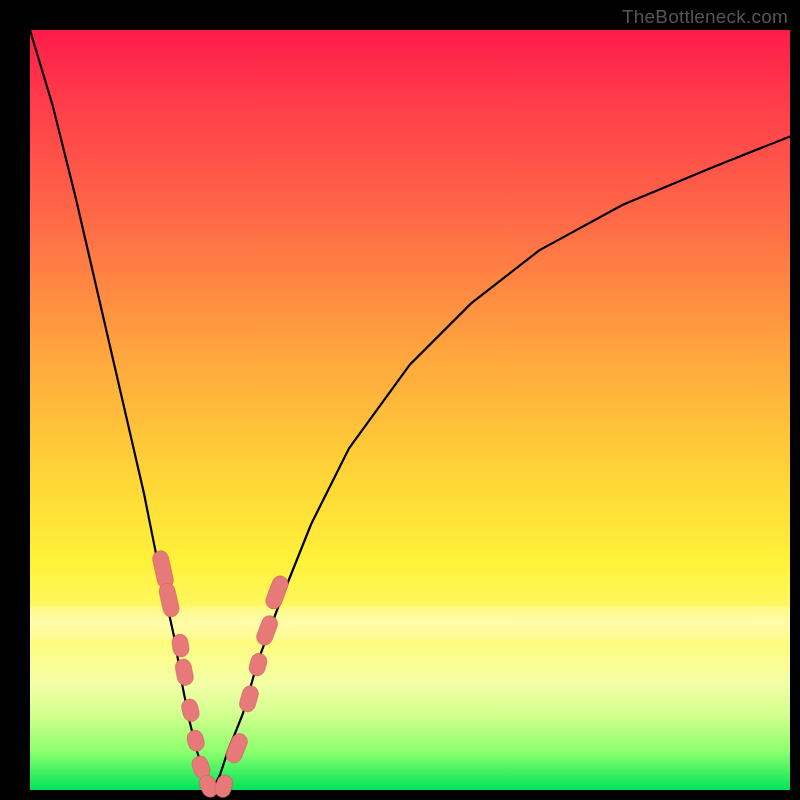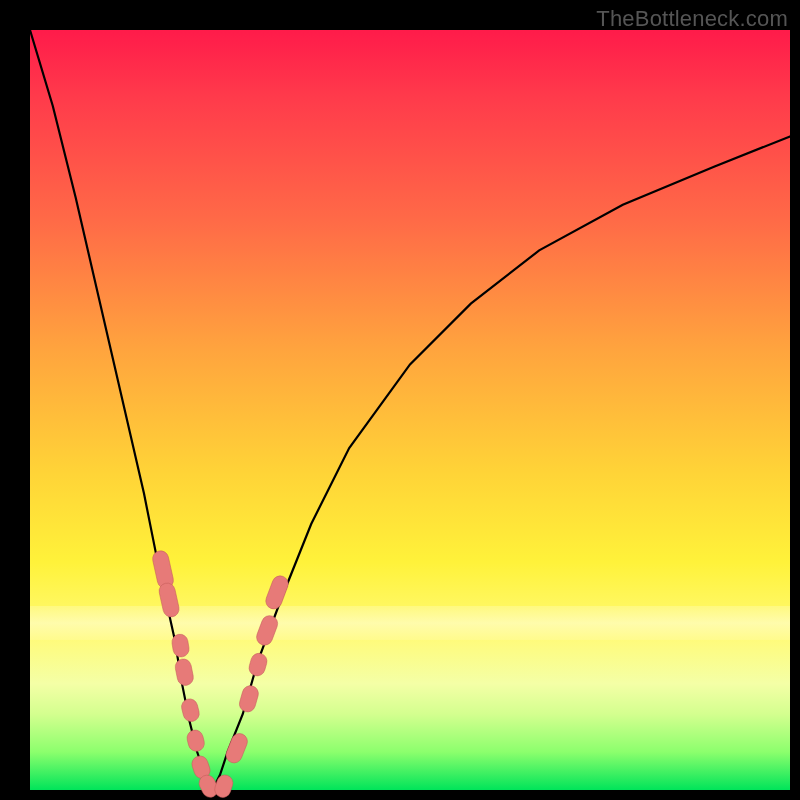--- a/index.html
+++ b/index.html
@@ -15,21 +15,21 @@
     position: relative;
     width: 800px;
     height: 800px;
     background: #000;
   }
   .watermark {
     position: absolute;
     top: 6px;
     right: 12px;
     color: #555;
-    font-size: 22px;
+    font-size: 19px;
     font-weight: 500;
     letter-spacing: 0.2px;
     user-select: none;
   }
   .plot-area {
     position: absolute;
     left: 30px;
     top: 30px;
     width: 760px;
     height: 760px;

